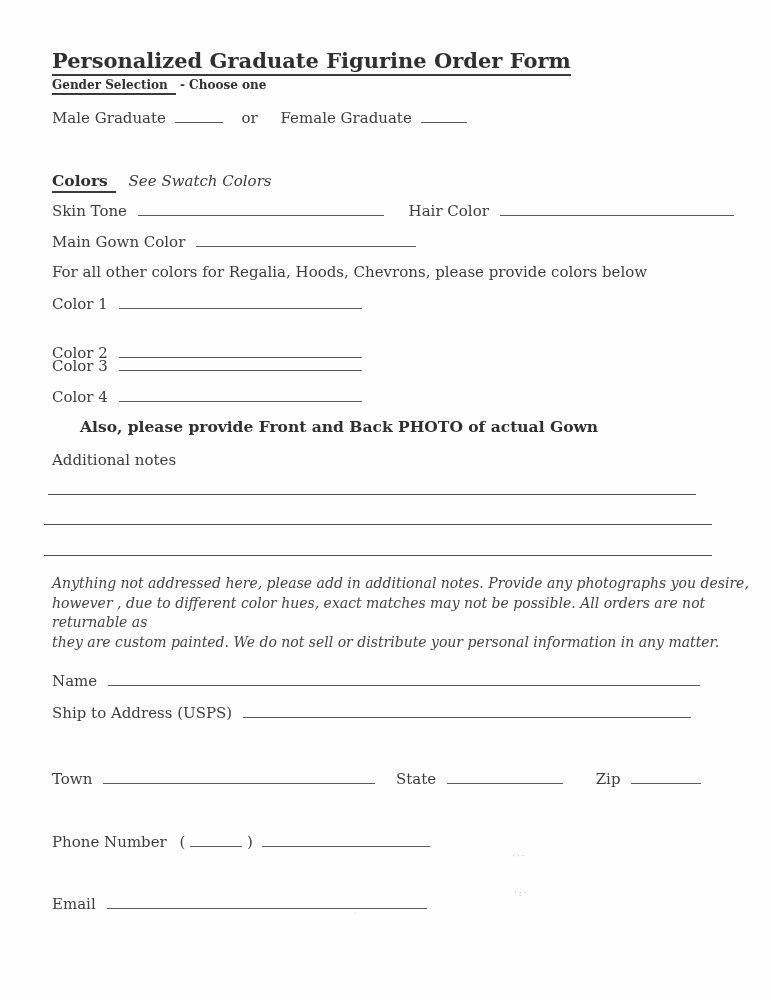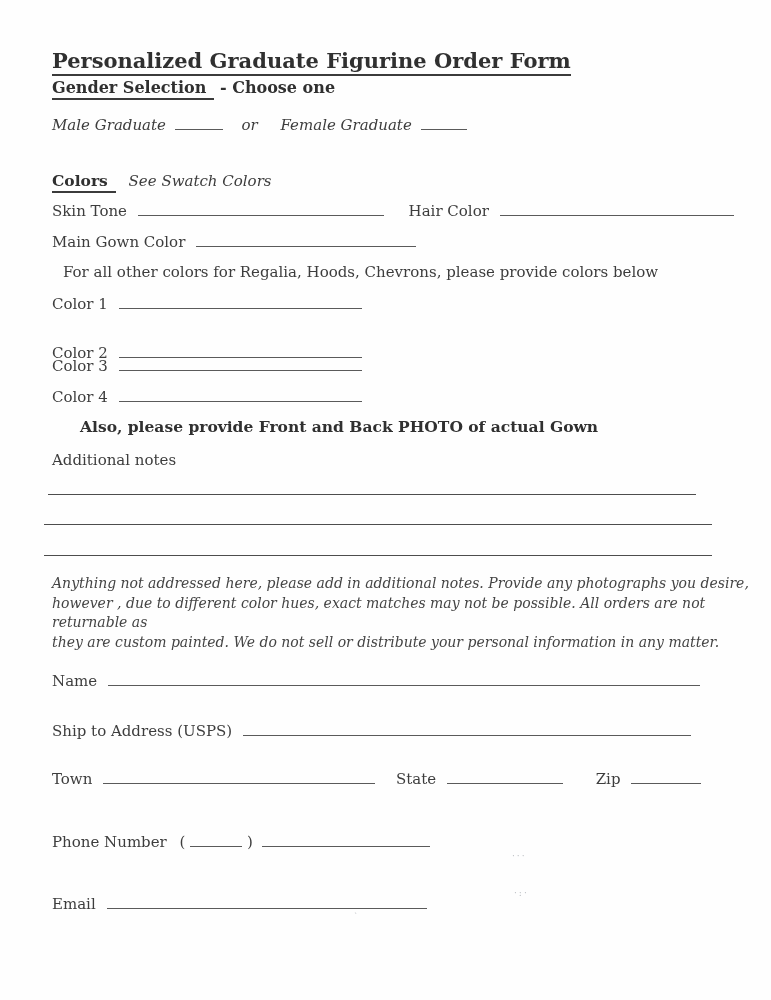--- a/index.html
+++ b/index.html
@@ -85,26 +85,26 @@
 </style>
 </head>
 <body>
 
 <div class="page">
 
   <div class="row bold" style="top:48px; font-size:21px;">
     <span class="underlined">Personalized Graduate Figurine Order Form</span>
   </div>
 
-  <div class="row bold" style="top:78px; font-size:16px;">
+  <div class="row bold" style="top:78px; font-size:12px;">
     <span class="underlined u-trail">Gender Selection</span>
     <span>- Choose one</span>
   </div>
 
-  <div class="row" style="top:116px;font-style:italic;">
+  <div class="row" style="top:109px;">
     <span>Male Graduate</span>
     <span class="blank w-male"></span>
     <span class="or-label">or</span>
     <span>Female Graduate</span>
     <span class="blank w-female"></span>
   </div>
 
   <div class="row" style="top:171px;text-align:center;">
     <span class="bold underlined u-trail" style="font-size:15.5px;">Colors</span>
     <span class="italic" style="margin-left:8px;">See Swatch Colors</span>
@@ -115,21 +115,21 @@
     <span class="blank w-skin"></span>
     <span class="hair-label">Hair Color</span>
     <span class="blank w-hair"></span>
   </div>
 
   <div class="row" style="top:233px;">
     <span>Main Gown Color</span>
     <span class="blank w-gown"></span>
   </div>
 
-  <div class="row" style="top:263px;margin-left:11px;">
+  <div class="row" style="top:263px;">
     <span>For all other colors for Regalia, Hoods, Chevrons, please provide colors below</span>
   </div>
 
   <div class="row" style="top:295px;">
     <span>Color 1</span>
     <span class="blank w-color"></span>
   </div>
   <div class="row" style="top:344px;">
     <span>Color 2</span>
     <span class="blank w-color"></span>
@@ -159,21 +159,21 @@
     <div>Anything not addressed here, please add in additional notes. Provide any photographs you desire,</div>
     <div>however , due to different color hues, exact matches may not be possible. All orders are not returnable as</div>
     <div>they are custom painted. We do not sell or distribute your personal information in any matter.</div>
   </div>
 
   <div class="row" style="top:672px;">
     <span>Name</span>
     <span class="blank w-name"></span>
   </div>
 
-  <div class="row" style="top:722px;text-align:center;">
+  <div class="row" style="top:704px;text-align:center;">
     <span>Ship to Address (USPS)</span>
     <span class="blank w-ship"></span>
   </div>
 
   <div class="row" style="top:770px;">
     <span>Town</span>
     <span class="blank w-town"></span>
     <span class="state-label">State</span>
     <span class="blank w-state"></span>
     <span class="zip-label">Zip</span>

